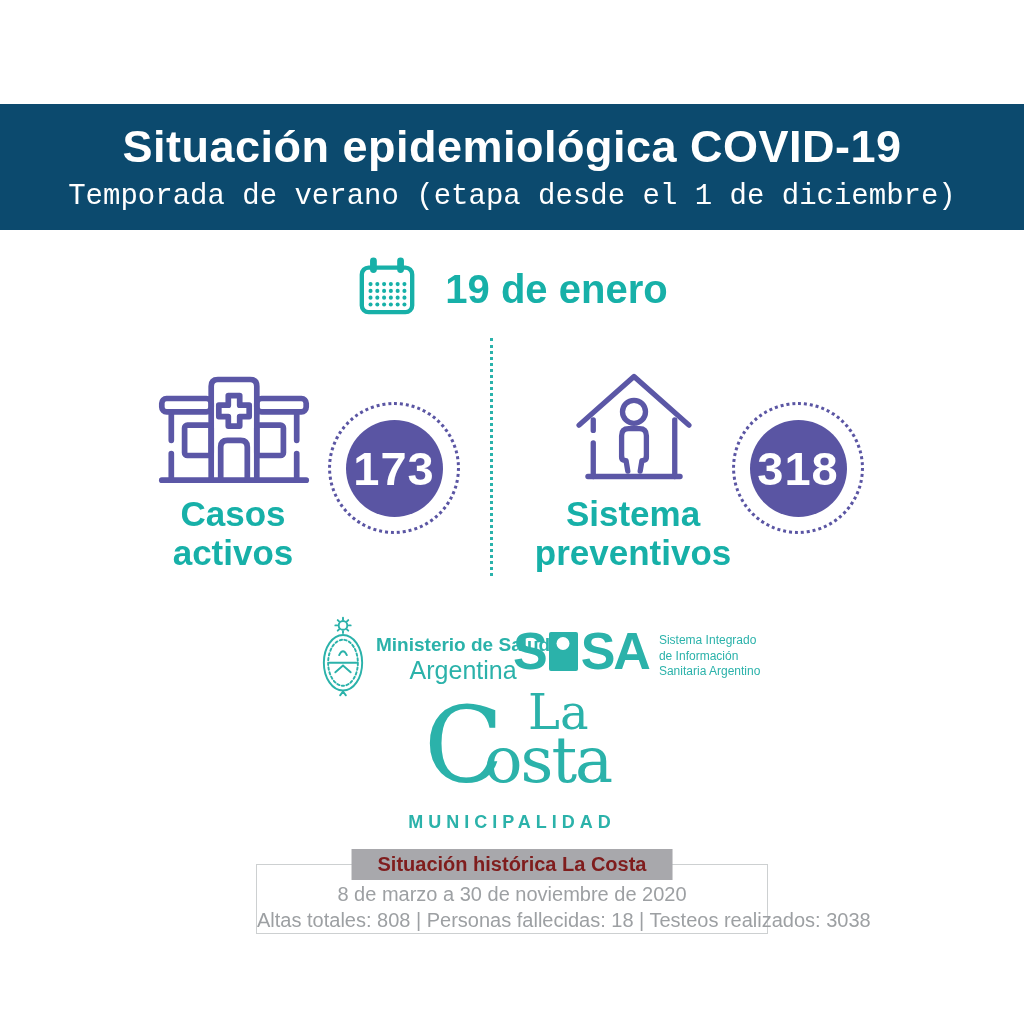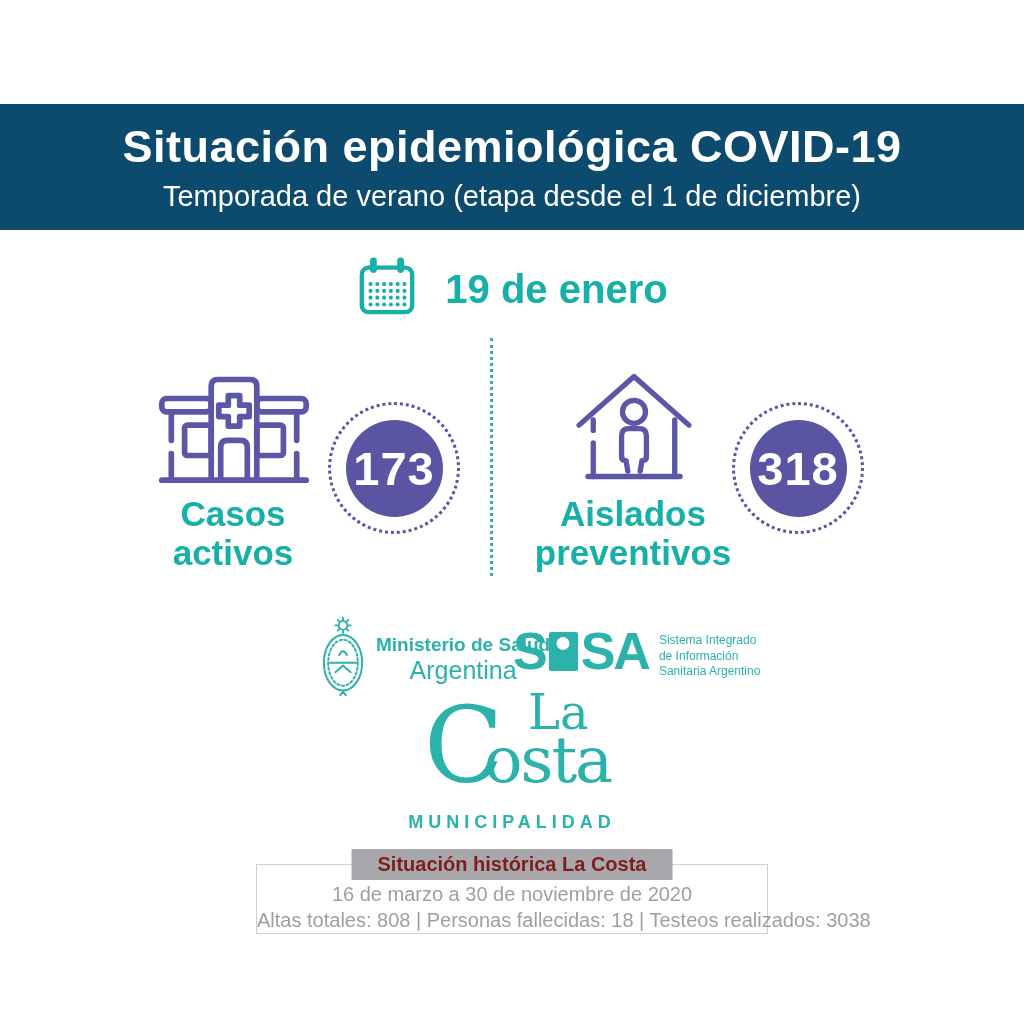--- a/index.html
+++ b/index.html
@@ -3,21 +3,21 @@
 <meta charset="utf-8">
 <style>
   html,body{margin:0;padding:0;background:#fff;}
   body{font-family:"Liberation Sans", sans-serif;}
   .canvas{position:relative;width:1024px;height:1024px;background:#ffffff;overflow:hidden;margin:0 auto;}
 
   
   .band{position:absolute;left:0;top:104px;width:100%;height:126px;background:#0c4a6e;
         display:flex;flex-direction:column;align-items:center;justify-content:center;gap:7px;color:#ffffff;}
   .band-title{font-size:45px;font-weight:700;letter-spacing:.5px;white-space:nowrap;}
-  .band-sub{font-size:29px;font-weight:400;white-space:nowrap;}
+  .band-sub{font-size:29px;font-weight:400;white-space:nowrap;font-family:Liberation Mono, monospace;}
 
   
   .date-row{position:absolute;top:256px;left:0;width:100%;display:flex;justify-content:center;align-items:center;gap:27px;}
   .date-text{color:#17b0a8;font-size:40px;font-weight:700;}
 
   
   .divider{position:absolute;left:490px;top:338px;height:238px;width:0;border-left:3px dotted #2ab2ab;}
   .icon-hospital{position:absolute;left:158px;top:370px;}
   .icon-house{position:absolute;left:572px;top:364px;}
   .stat-label{position:absolute;color:#17b0a8;font-weight:700;font-size:35px;text-align:center;line-height:1.12;}
@@ -130,21 +130,21 @@
       <path d="M8 64 L70 9 L132 64"></path>
       <path d="M24 58 V70 M24 84 V122"></path>
       <path d="M116 58 V122"></path>
       <path d="M18 122 H122"></path>
       <circle cx="70" cy="49" r="13"></circle>
       <path d="M56 100 V76 Q56 68 64 68 H76 Q84 68 84 76 V100"></path>
       <path d="M56 100 Q56 104 61 104 L63 116"></path>
       <path d="M84 100 Q84 104 79 104 L77 116"></path>
     </svg>
   </div>
-  <div class="stat-label stat-label-right">Aislados preventivos</div>
+  <div class="stat-label stat-label-right">Sistema preventivos</div>
   <div class="badge badge-right">
     <div class="badge-inner">318</div>
   </div>
 
   <div class="ministerio">
     <span>
       <svg width="46" height="82" viewBox="0 0 48 84" fill="none" stroke="#2bb2aa" stroke-width="2" stroke-linecap="round">
         <circle cx="24" cy="9" r="4.5"></circle>
         <path d="M24 1 V3 M24 15 V17 M16 9 H18 M30 9 H32 M18.5 3.5 l1.4 1.4 M28.1 13.1 l1.4 1.4 M29.5 3.5 l-1.4 1.4 M19.9 13.1 l-1.4 1.4"></path>
         <ellipse cx="24" cy="48" rx="20" ry="29"></ellipse>
@@ -179,18 +179,18 @@
   <div class="lacosta">
     <span class="lc-c">C</span>
     <span class="lc-osta">osta</span>
     <span class="lc-la">La</span>
   </div>
   <div class="municipalidad">MUNICIPALIDAD</div>
 
   <div class="history-box">
     <div class="history-badge">Situación histórica La Costa</div>
     <div class="history-lines">
-      <div class="history-line">16 de marzo a 30 de noviembre de 2020</div>
+      <div class="history-line">8 de marzo a 30 de noviembre de 2020</div>
       <div class="history-line">Altas totales: 808 | Personas fallecidas: 18 | Testeos realizados: 3038</div>
     </div>
   </div>
 
 </div>
 
 </body></html>

